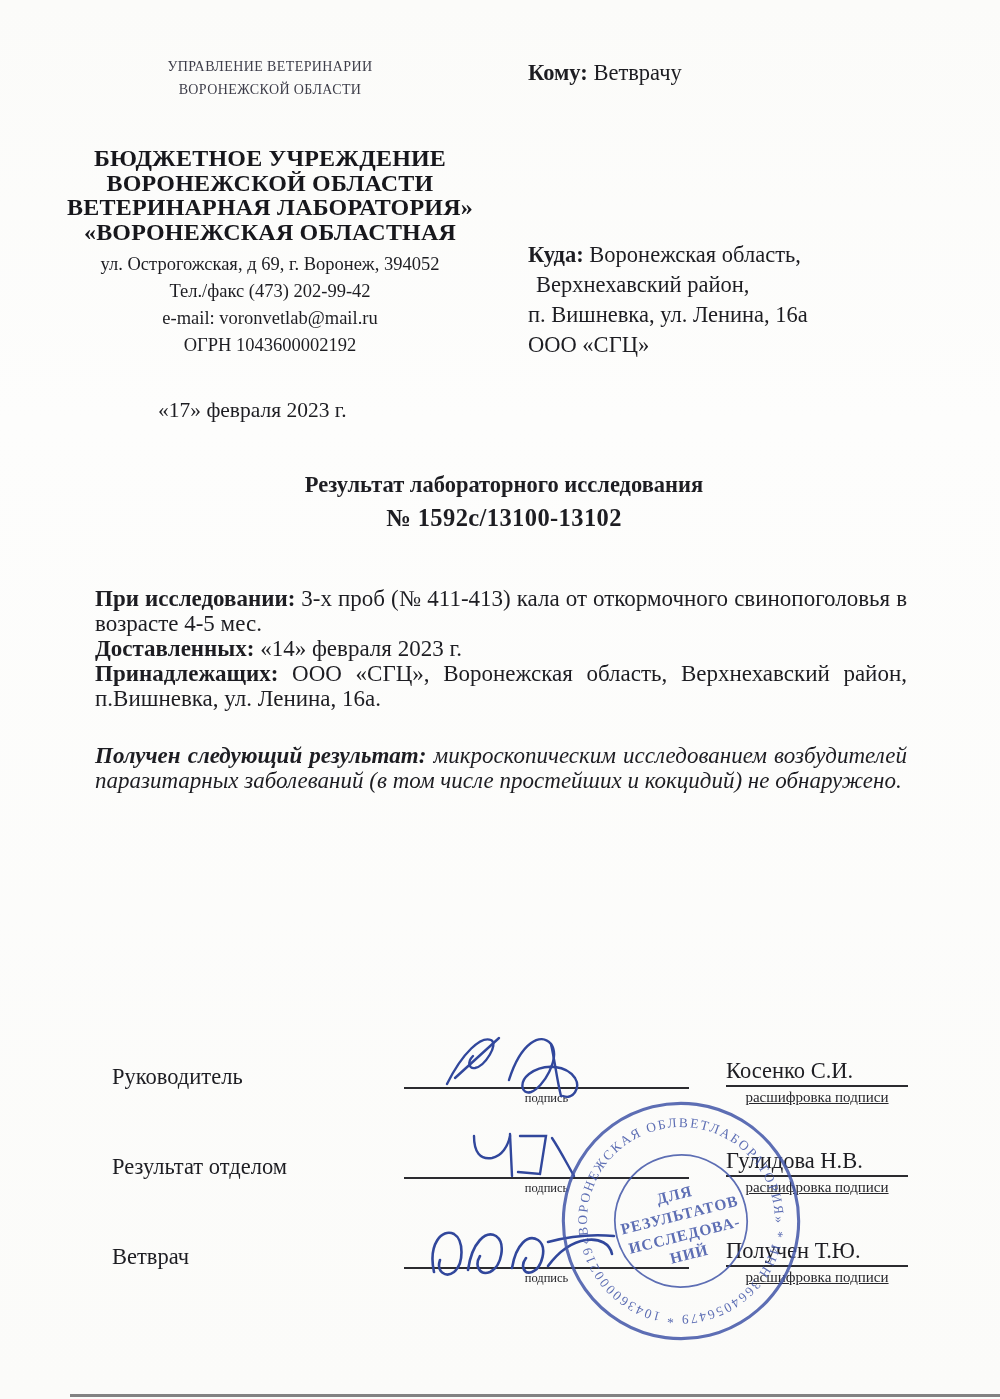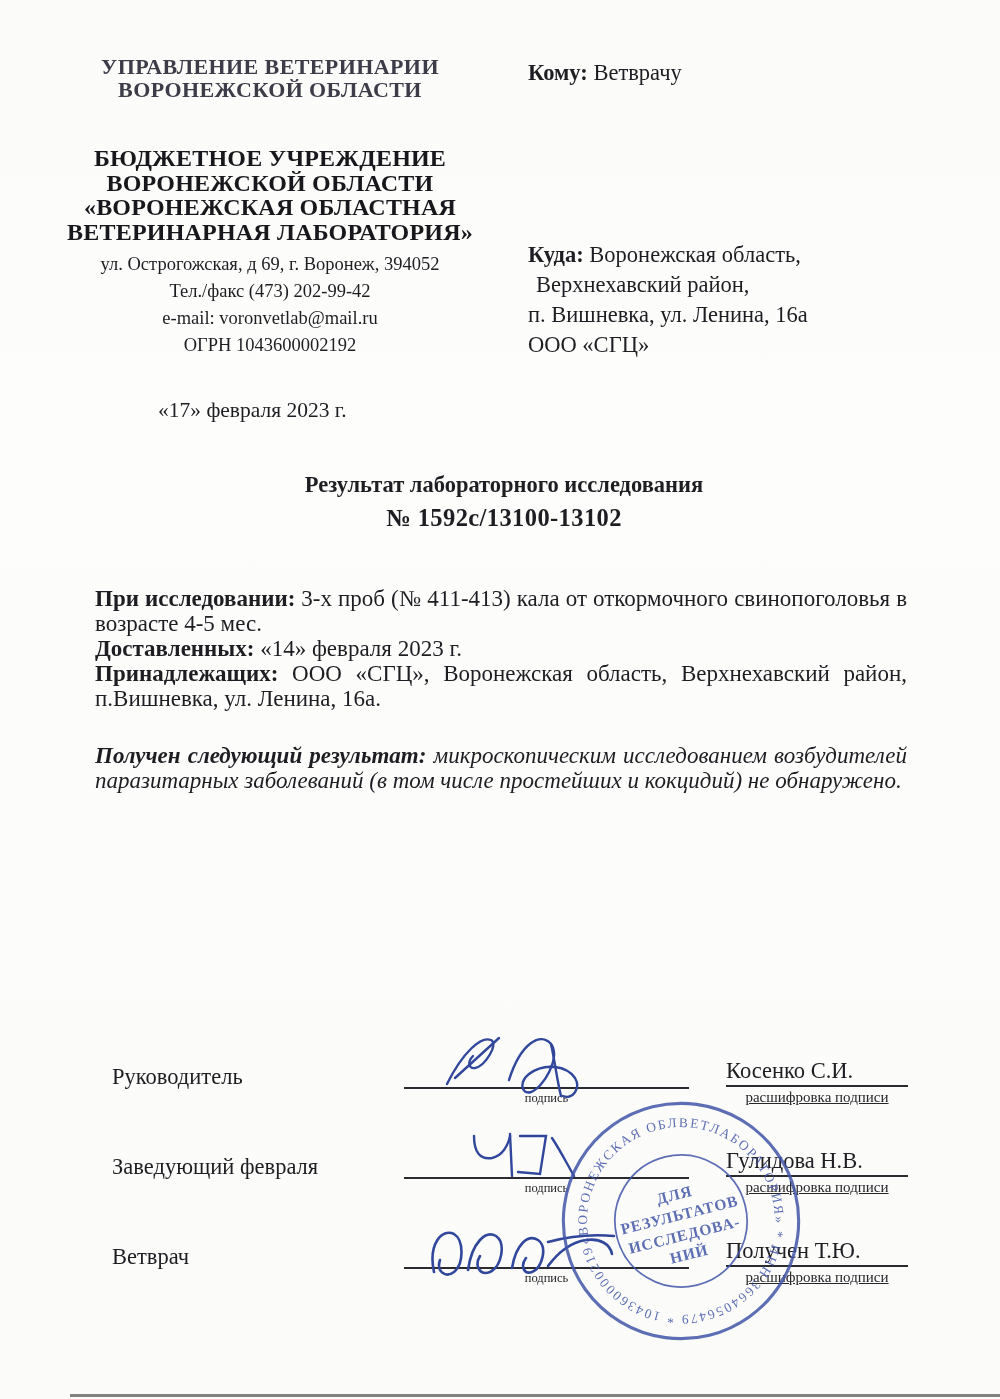--- a/index.html
+++ b/index.html
@@ -11,21 +11,21 @@
     background:linear-gradient(180deg,#fbfbf9 0%,#fdfdfc 30%,#fbfbf9 100%);
     color:#1d1d22; overflow:hidden;
   }
   .scan-edge-bottom {
     position:absolute; left:70px; right:0; bottom:2px; height:3px;
     background:#5a5a5a; opacity:.75;
   }
 
   
   .lh-left { position:absolute; left:55px; top:55px; width:430px; text-align:center; }
-  .lh-authority { font-size:22px; line-height:23px; color:#3d3d49; letter-spacing:.4px;font-weight:bold; }
+  .lh-authority { font-size:14px; line-height:23px; color:#3d3d49; letter-spacing:.4px; }
   .lh-org { margin-top:45px; font-weight:bold; font-size:24px; line-height:24.5px; letter-spacing:.2px; color:#17171c; }
   .lh-contact { margin-top:7px; font-size:18.5px; line-height:27px; }
   .lh-date { position:absolute; left:158px; top:398px; font-size:21.5px; }
 
   .to-block { position:absolute; left:528px; top:60px; font-size:22.5px; }
   .where-block { position:absolute; left:528px; top:240px; font-size:22.5px; line-height:30px; }
   .where-block .indent1 { padding-left:8px; }
   .b { font-weight:bold; }
 
   
@@ -61,22 +61,22 @@
 <div class="page">
 
   <div class="lh-left">
     <div class="lh-authority">
       <div>УПРАВЛЕНИЕ ВЕТЕРИНАРИИ</div>
       <div>ВОРОНЕЖСКОЙ ОБЛАСТИ</div>
     </div>
     <div class="lh-org">
       <div>БЮДЖЕТНОЕ УЧРЕЖДЕНИЕ</div>
       <div>ВОРОНЕЖСКОЙ ОБЛАСТИ</div>
+      <div>ВЕТЕРИНАРНАЯ ЛАБОРАТОРИЯ»</div>
       <div>«ВОРОНЕЖСКАЯ ОБЛАСТНАЯ</div>
-      <div>ВЕТЕРИНАРНАЯ ЛАБОРАТОРИЯ»</div>
     </div>
     <div class="lh-contact">
       <div>ул. Острогожская, д 69, г. Воронеж, 394052</div>
       <div>Тел./факс  (473) 202-99-42</div>
       <div>e-mail: voronvetlab@mail.ru</div>
       <div>ОГРН 1043600002192</div>
     </div>
   </div>
 
   <div class="lh-date">«17» февраля 2023 г.</div>
@@ -120,21 +120,21 @@
       <div class="line"></div>
       <div class="sig-caption">подпись</div>
     </div>
     <div class="sig-right">
       <div class="sig-name-text">Косенко С.И.</div>
       <div class="sig-caption">расшифровка подписи</div>
     </div>
   </div>
 
   <div class="sig-row" style="top:1148px">
-    <div class="sig-role">Заведующий февраля</div>
+    <div class="sig-role">Результат отделом</div>
     <div class="sig-mid">
       <div class="line"></div>
       <div class="sig-caption">подпись</div>
     </div>
     <div class="sig-right">
       <div class="sig-name-text">Гулидова Н.В.</div>
       <div class="sig-caption">расшифровка подписи</div>
     </div>
   </div>
 

